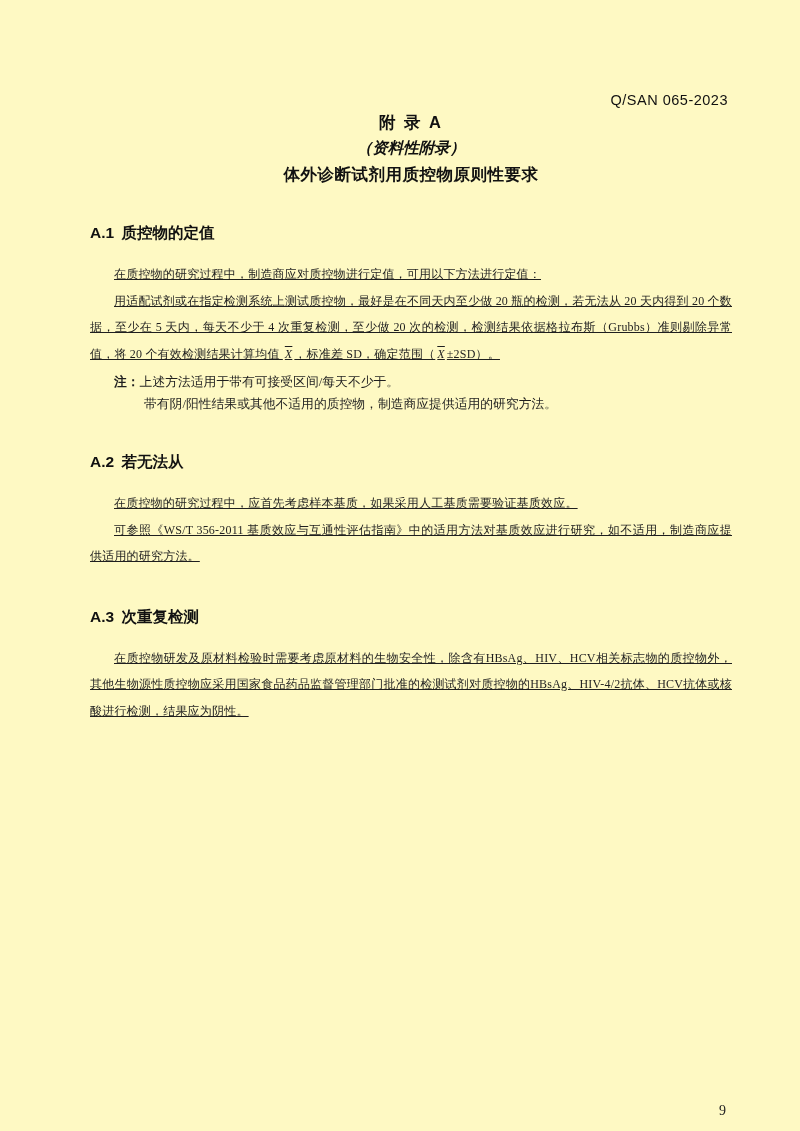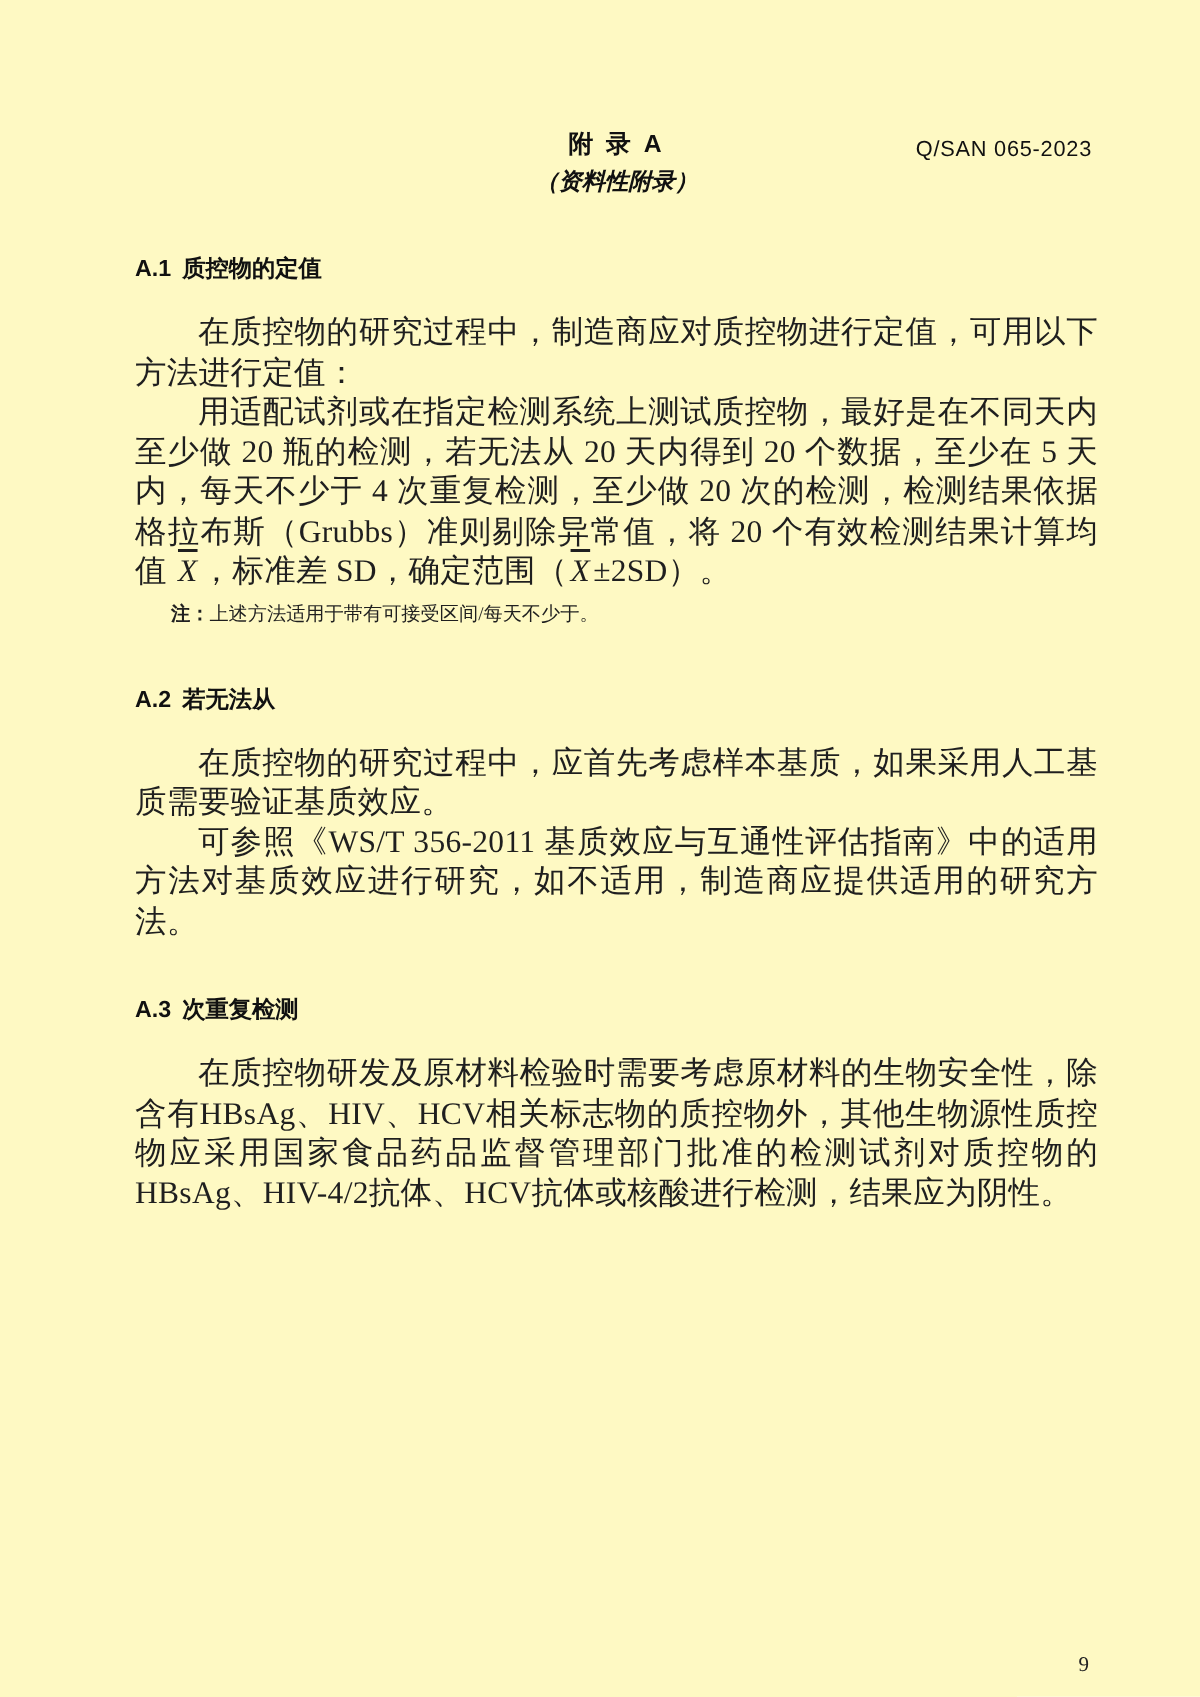--- a/index.html
+++ b/index.html
@@ -22,46 +22,47 @@
     letter-spacing: 0.5px;
     color: #111;
   }
   .content {
     position: absolute;
     left: 90px;
     right: 68px;
     top: 0;
   }
   .titles {
-    padding-top: 85px;
+    padding-top: 111px;
     text-align: center;
     font-family: "Liberation Sans", "DejaVu Sans", sans-serif;
     font-weight: bold;
     color: #111;
   }
   .title-1 { font-size: 16.5px; line-height: 22px; letter-spacing: 2px; }
   .title-2 { font-size: 15.5px; line-height: 22px; margin-top: 4px; font-style: italic; }
   .title-3 { font-size: 16.5px; line-height: 23px; margin-top: 4px; letter-spacing: 0.5px; }
   .sec { margin-top: 36px; }
   .sec-heading {
     margin: 0 0 17px 0;
     font-family: "Liberation Sans", "DejaVu Sans", sans-serif;
     font-weight: bold;
     font-size: 15.5px;
     line-height: 22px;
     color: #111;
     word-spacing: 3px;
   }
   .body-p {
     margin: 0;
-    font-size: 21px;
+    font-size: 12px;
     line-height: 26.5px;
     text-align: justify;
     text-indent: 2em;
     letter-spacing: 0.2px;
+    text-decoration: underline;
   }
   .xbar {
     font-family: "Liberation Serif", "DejaVu Serif", serif;
     font-style: italic;
     text-decoration: overline;
     padding: 0 2px;
     text-indent: 0;
   }
   .note {
     margin-top: 4px;
@@ -85,28 +86,30 @@
 
 <div class="page">
 
   <span class="header-ref">Q/SAN 065-2023</span>
 
   <div class="content">
 
     <div class="titles">
       <div class="title-1">附 录 A</div>
       <div class="title-2">（资料性附录）</div>
+      <div class="title-3">体外诊断试剂用质控物原则性要求</div>
     </div>
 
     <div class="sec">
       <h3 class="sec-heading">A.1 质控物的定值</h3>
       <p class="body-p">在质控物的研究过程中，制造商应对质控物进行定值，可用以下方法进行定值：</p>
       <p class="body-p"><span>用适配试剂或在指定检测系统上测试质控物，最好是在不同天内至少做 20 瓶的检测，若无法从 20 天内得到 20 个数据，至少在 5 天内，每天不少于 4 次重复检测，至少做 20 次的检测，检测结果依据格拉布斯（Grubbs）准则剔除异常值，将 20 个有效检测结果计算均值 </span><span class="xbar">X</span><span>，标准差 SD，确定范围（</span><span class="xbar">X</span><span>±2SD）。</span></p>
       <div class="note">
         <div><span class="note-label">注：</span><span>上述方法适用于带有可接受区间/每天不少于。</span></div>
+        <div class="note-line2">带有阴/阳性结果或其他不适用的质控物，制造商应提供适用的研究方法。</div>
       </div>
     </div>
 
     <div class="sec">
       <h3 class="sec-heading">A.2 若无法从</h3>
       <p class="body-p">在质控物的研究过程中，应首先考虑样本基质，如果采用人工基质需要验证基质效应。</p>
       <p class="body-p">可参照《WS/T 356-2011 基质效应与互通性评估指南》中的适用方法对基质效应进行研究，如不适用，制造商应提供适用的研究方法。</p>
     </div>
 
     <div class="sec">

